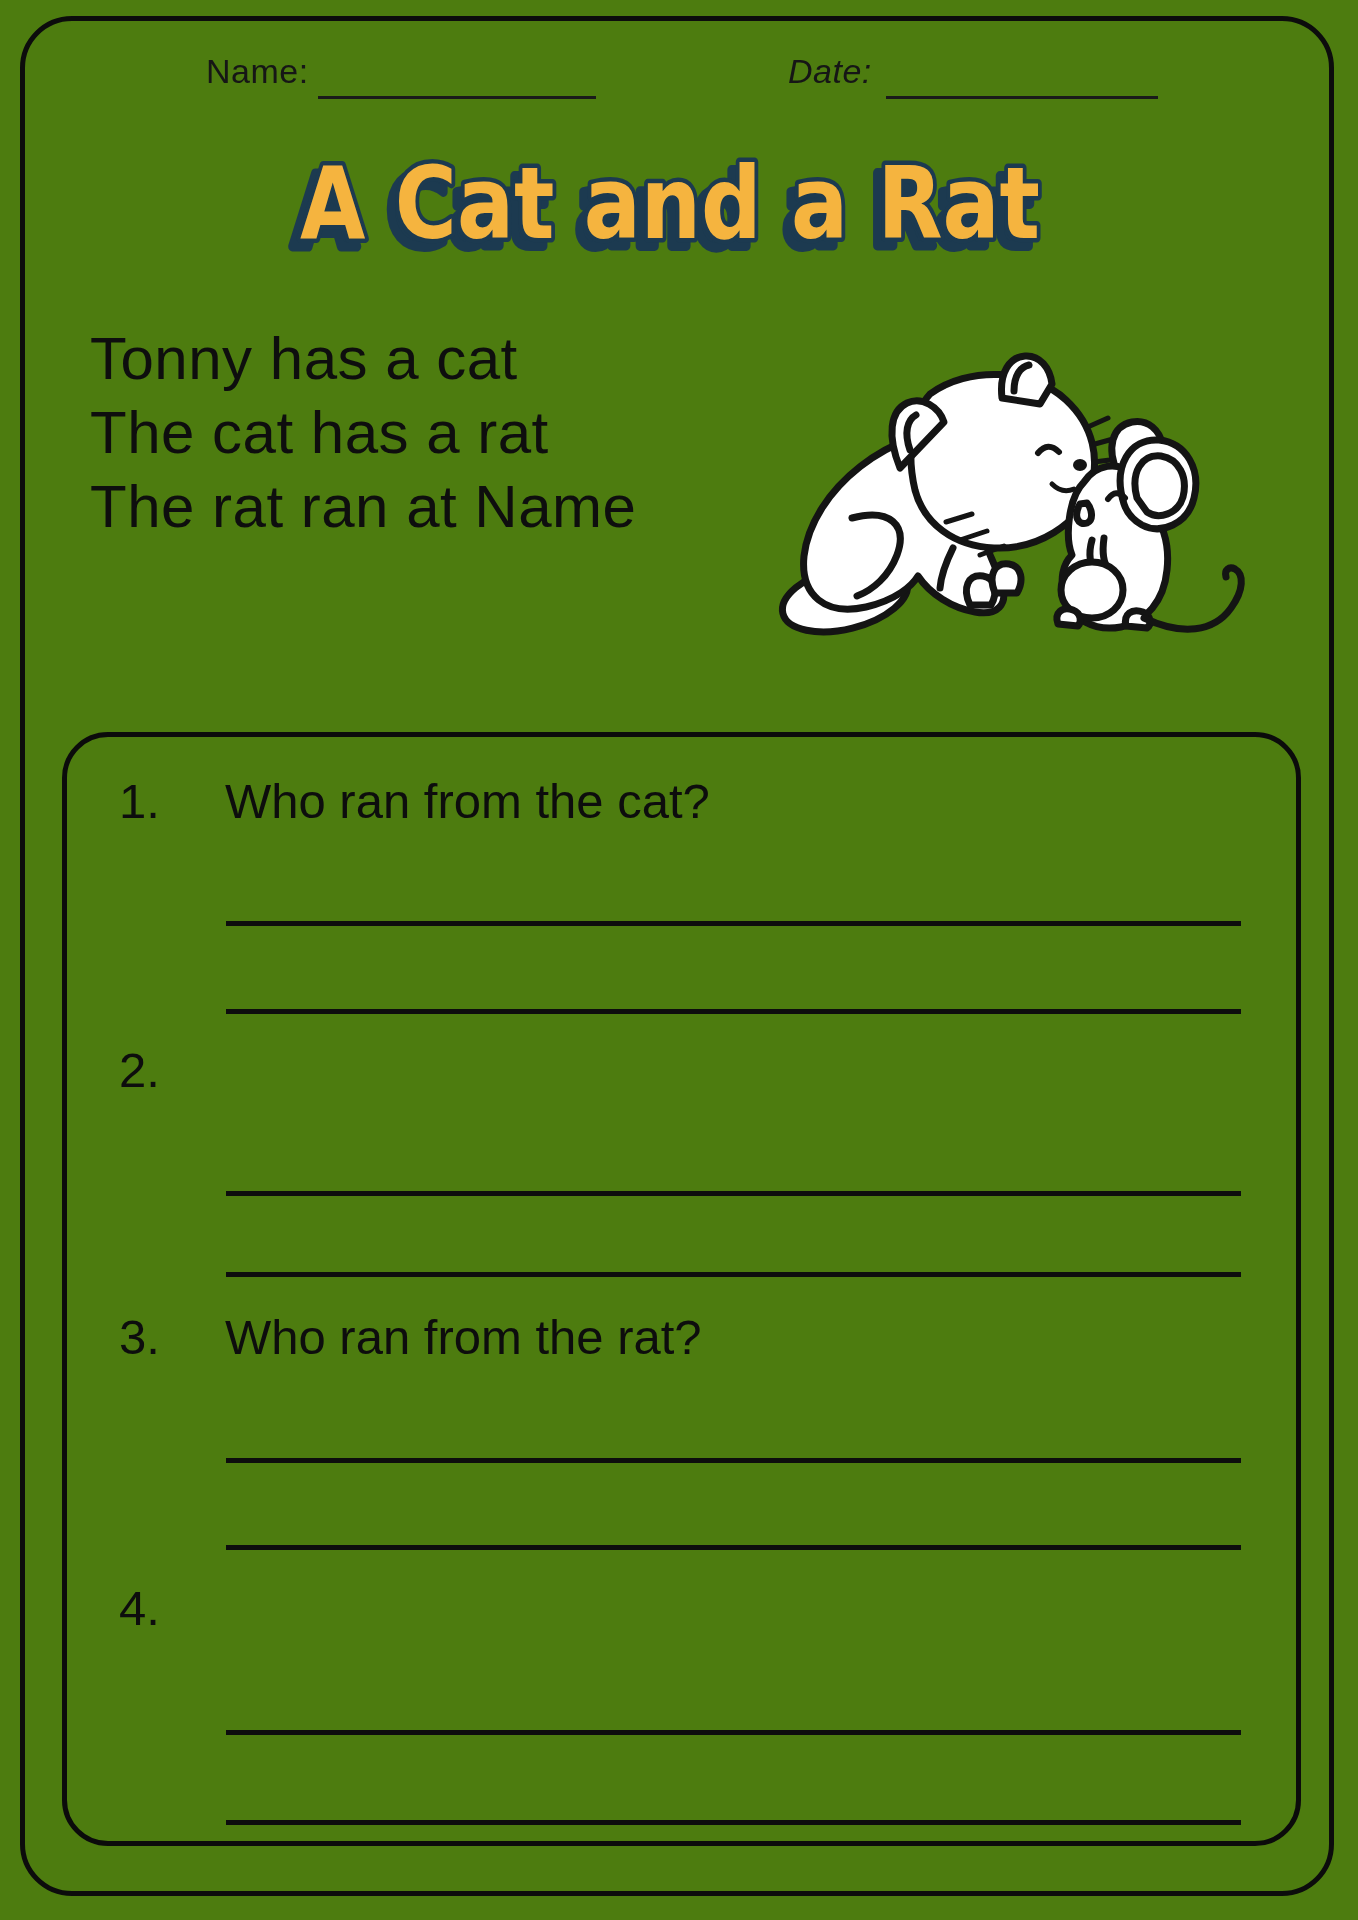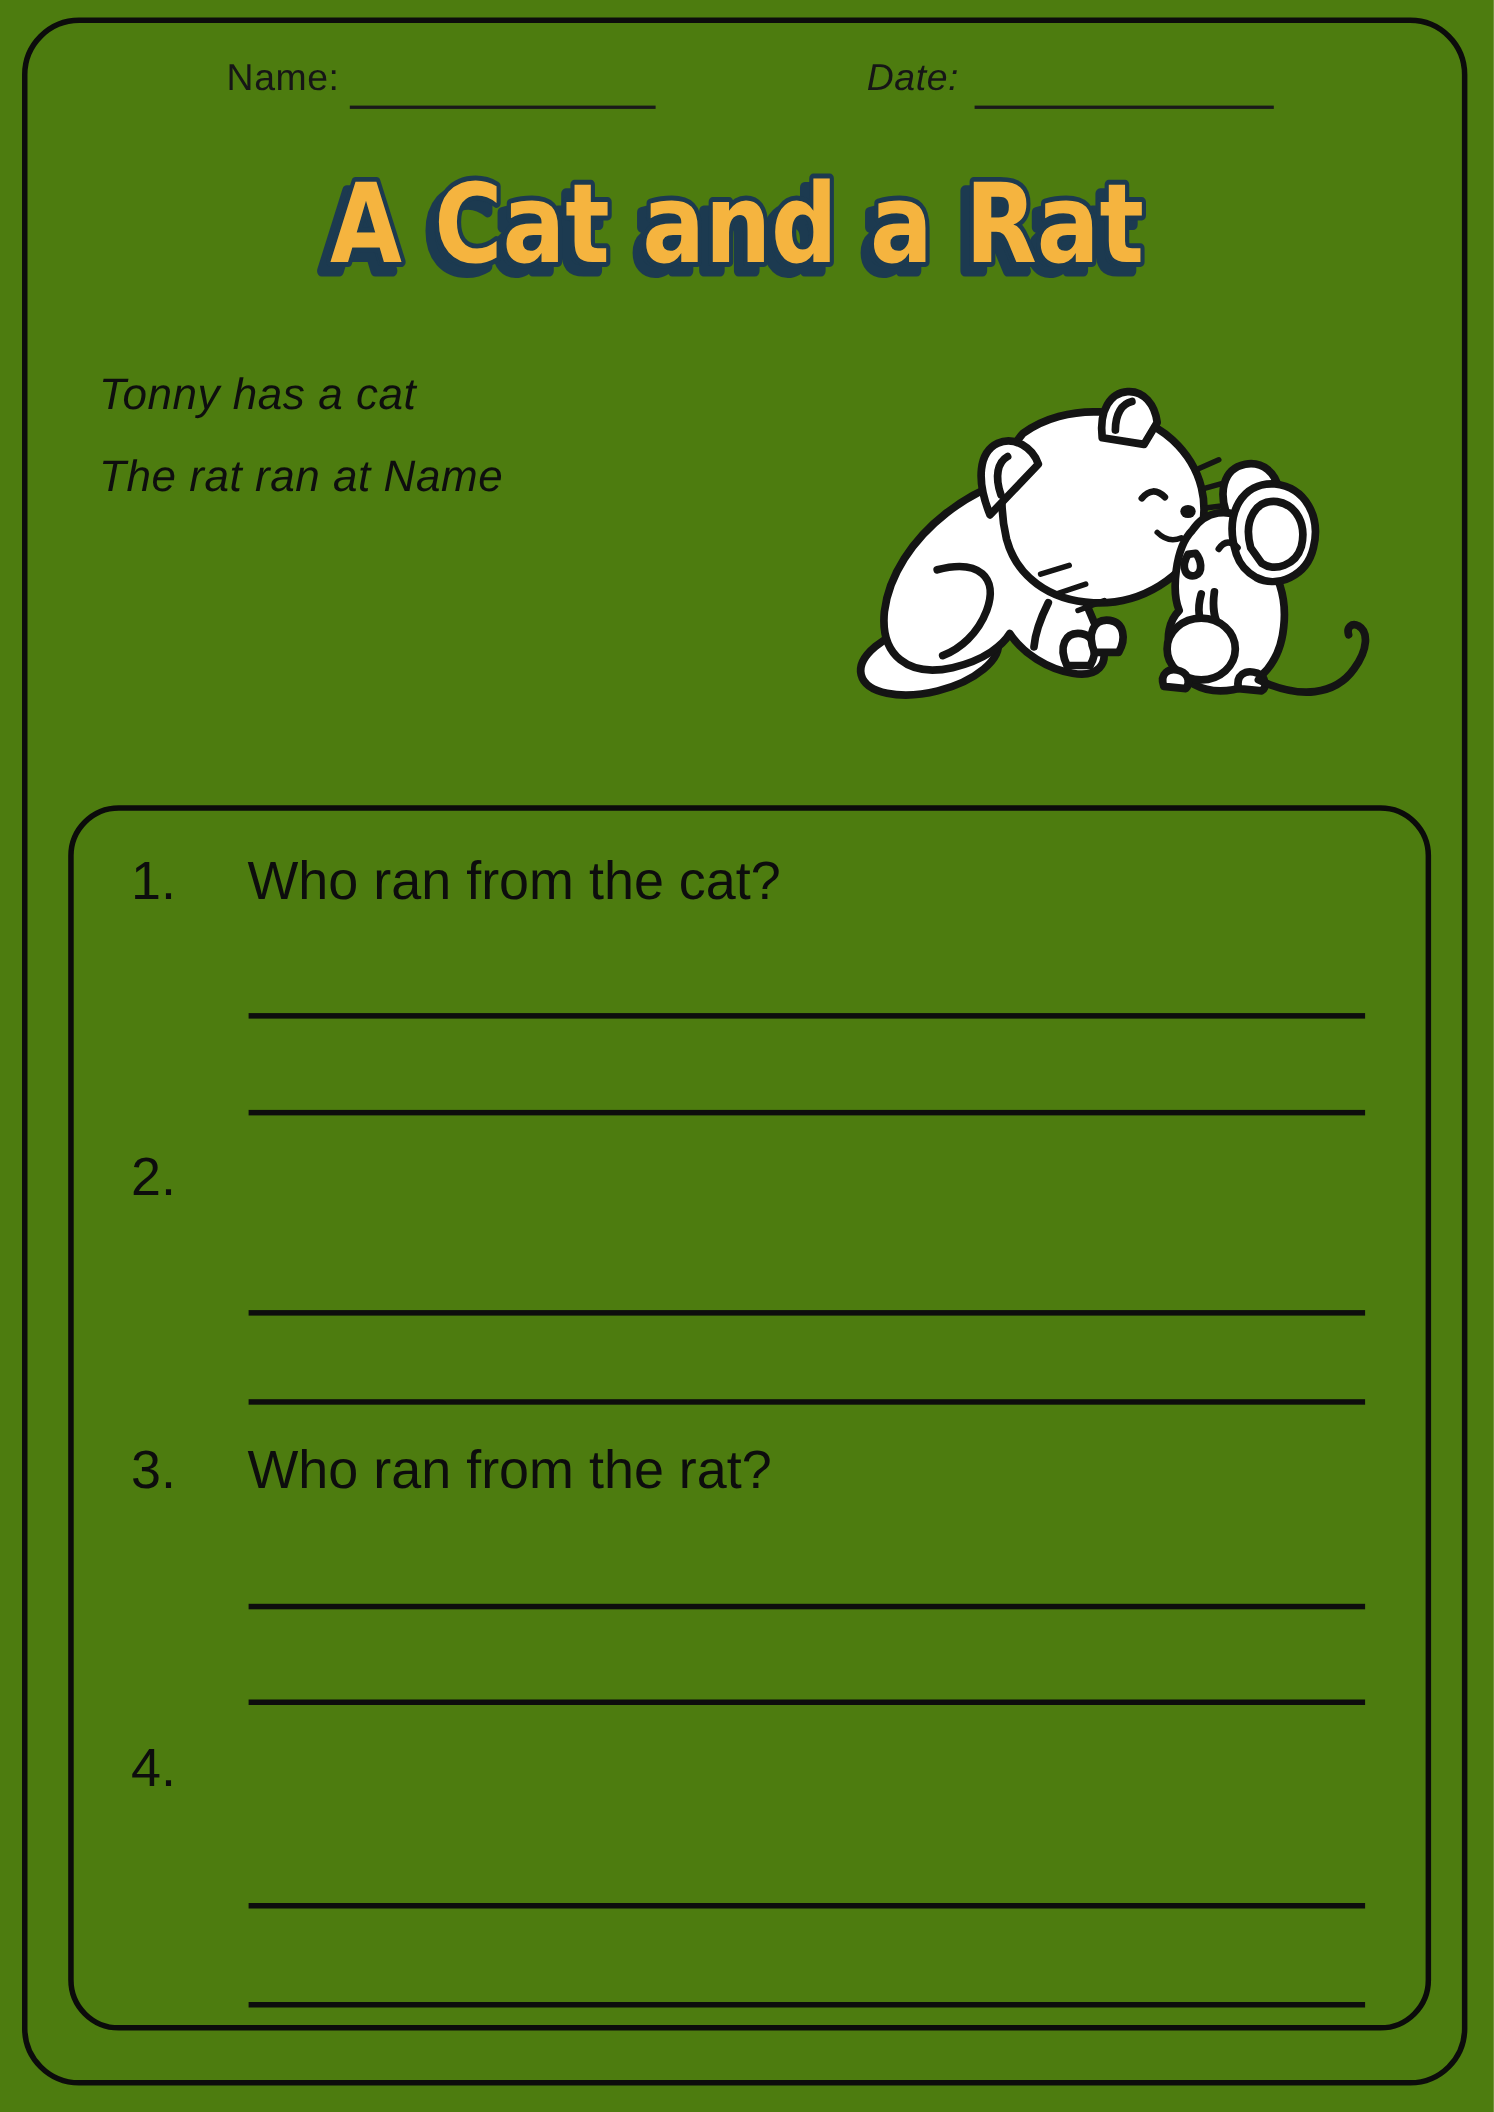--- a/index.html
+++ b/index.html
@@ -13,21 +13,21 @@
   }
   .hdr-label{position:absolute;top:52px;font-size:34px;letter-spacing:.5px;color:#161616;}
   .name-label{left:206px;}
   .date-label{left:788px;font-style:italic;}
   .hdr-line{position:absolute;top:94px;height:2px;border-bottom:3px solid #1a1a1a;}
   .name-line{left:318px;width:278px;}
   .date-line{left:886px;width:272px;}
   .title-svg{position:absolute;left:0;top:136px;}
   .story{
     position:absolute;left:90px;top:322px;width:700px;
-    font-size:40px;line-height:74px;letter-spacing:.5px;color:#0e0e0e;white-space:nowrap;font-style:italic;
+    font-size:60px;line-height:74px;letter-spacing:.5px;color:#0e0e0e;white-space:nowrap;
   }
   .illustration{position:absolute;left:740px;top:298px;}
   .qbox{
     position:absolute;left:62px;top:732px;width:1239px;height:1114px;
     box-sizing:border-box;border:5px solid #0b0b0b;border-radius:46px;
   }
   .qrow{position:absolute;left:0;width:100%;height:60px;font-size:49px;white-space:nowrap;}
   .qnum{position:absolute;left:52px;}
   .qtext{position:absolute;left:158px;}
   .ans{position:absolute;left:159px;width:1015px;height:0;border-top:5px solid #0d0d0d;}
@@ -47,20 +47,21 @@
   <div class="hdr-label date-label">Date:</div>
   <div class="hdr-line date-line"></div>
 
   <svg class="title-svg" width="1358" height="150">
     <text x="670" y="102" text-anchor="middle" font-family="DejaVu Sans, sans-serif" font-size="100" font-weight="bold" textLength="740" lengthAdjust="spacingAndGlyphs" transform="translate(-8,8)" stroke-width="10" stroke-linejoin="round" fill="#1C3A50" stroke="#1C3A50">A Cat and a Rat</text>
     <text x="670" y="102" text-anchor="middle" font-family="DejaVu Sans, sans-serif" font-size="100" font-weight="bold" textLength="740" lengthAdjust="spacingAndGlyphs" paint-order="stroke" stroke-width="9" stroke-linejoin="round" fill="#F5B43F" stroke="#1C3A50">A Cat and a Rat</text>
   </svg>
 
   <div class="story">
     <div>Tonny has a cat</div>
+    <div>The cat has a rat</div>
     <div>The rat ran at Name</div>
   </div>
 
   <svg class="illustration" width="560" height="400" viewBox="0 0 560 400">
     <g fill="#ffffff" stroke="#141414" stroke-width="7" stroke-linecap="round" stroke-linejoin="round">
 
       <ellipse cx="105" cy="300" rx="64" ry="31" transform="rotate(-14 105 300)"></ellipse>
 
       <path d="M232,130 C150,128 72,192 64,258 C60,298 86,318 126,309
                C156,302 172,288 178,278 C190,296 212,310 235,314

